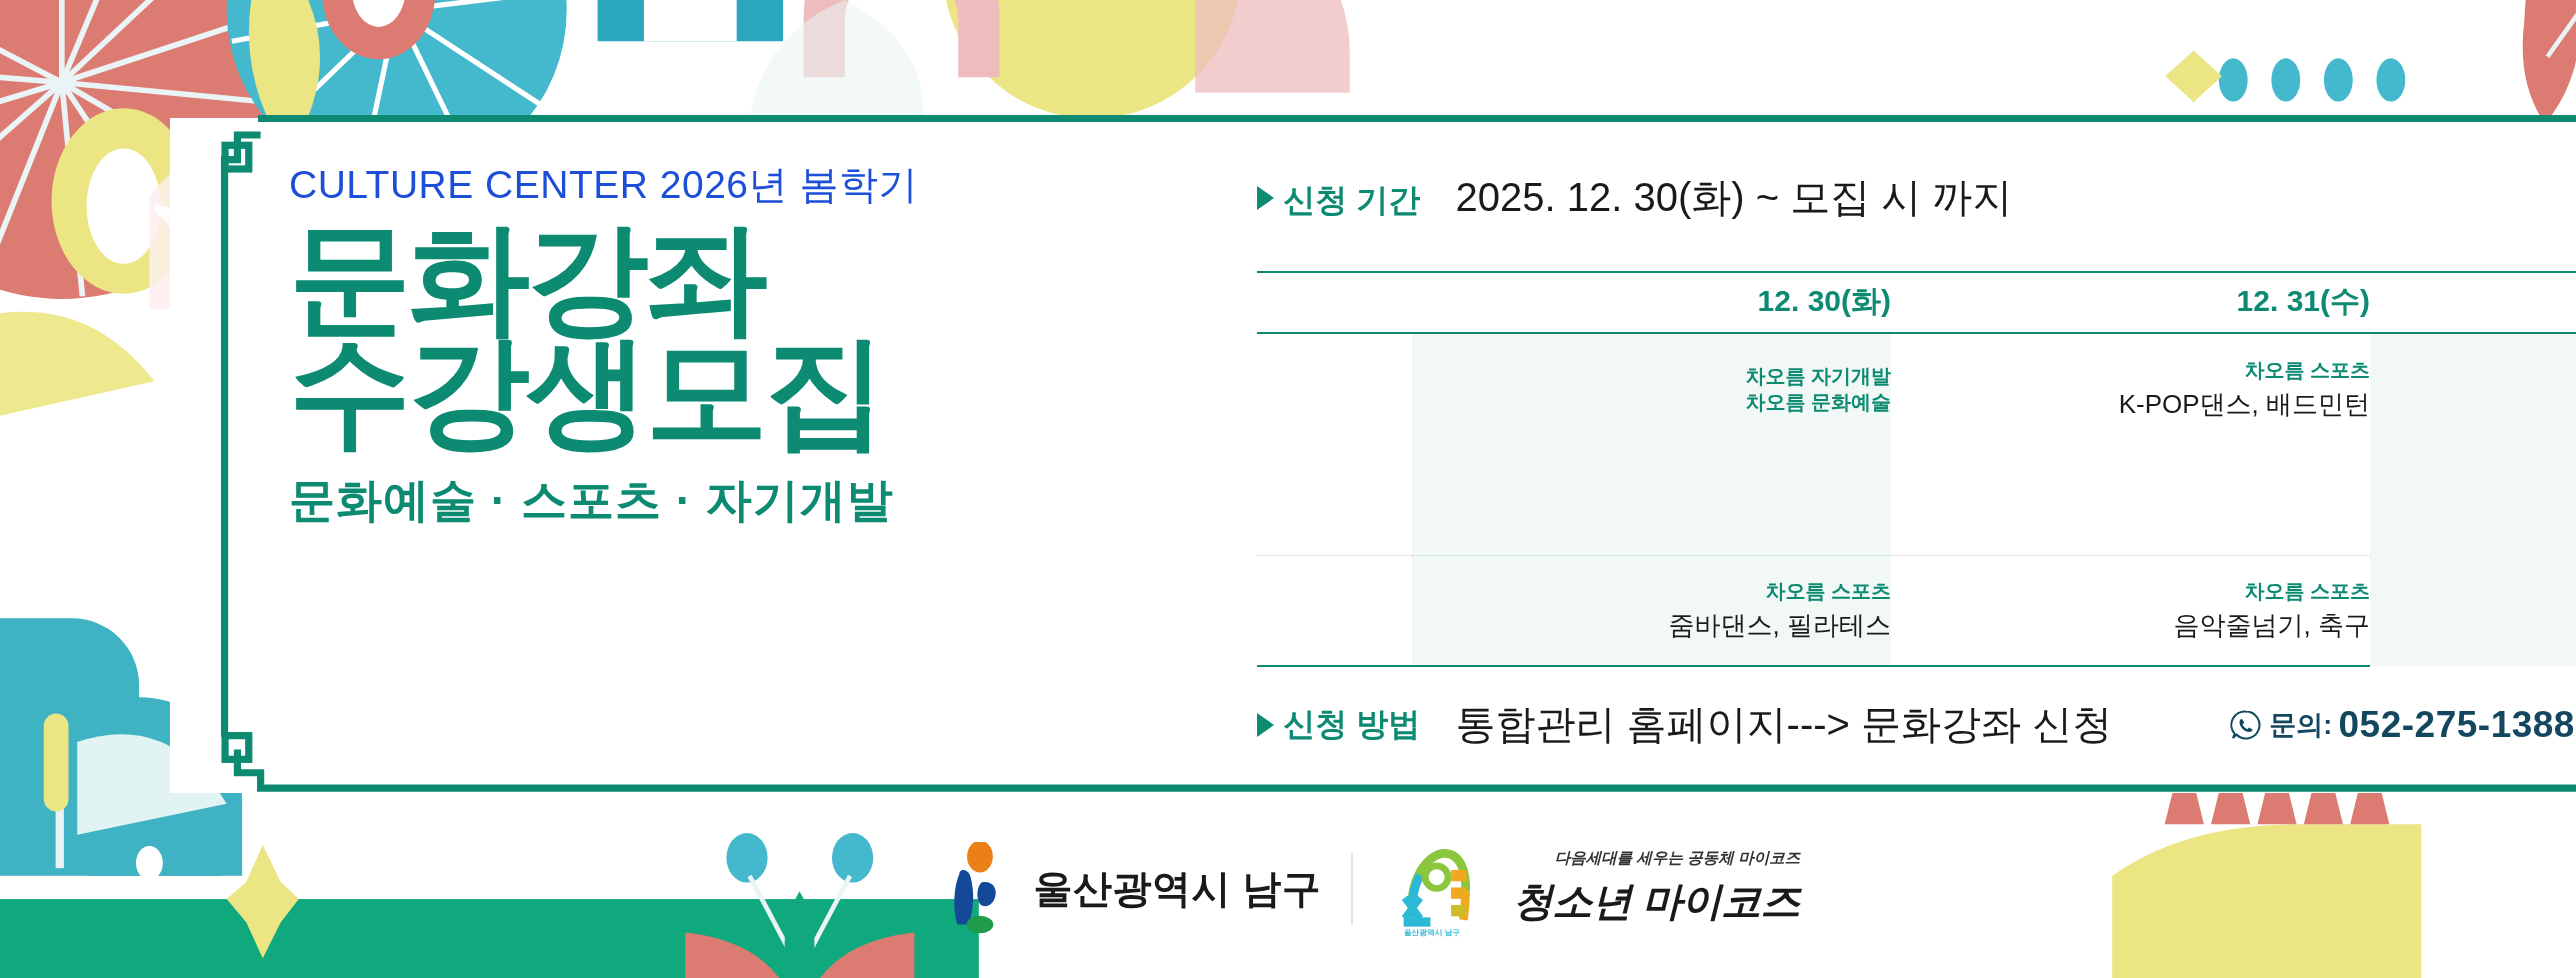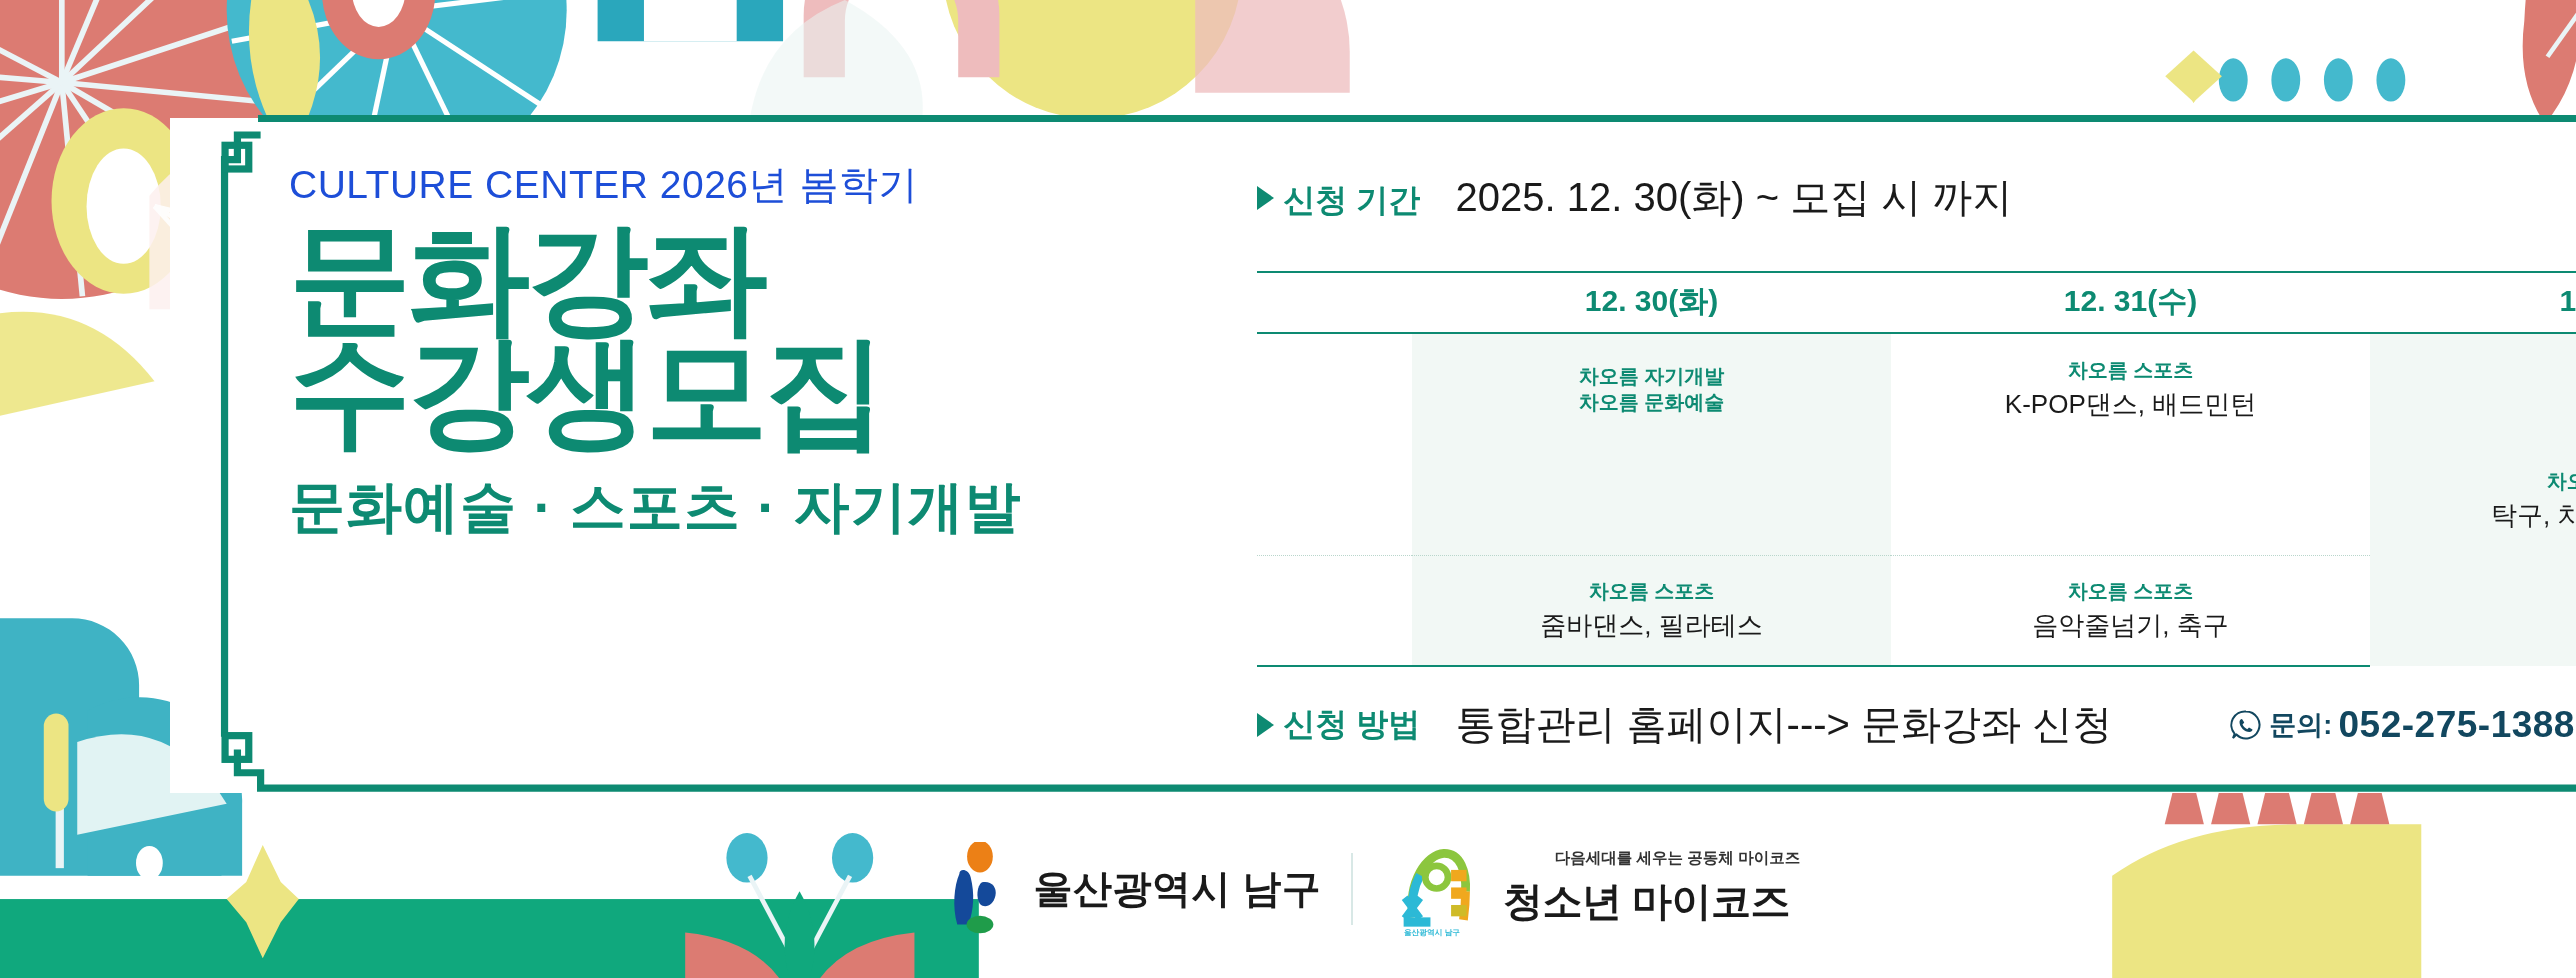--- a/index.html
+++ b/index.html
@@ -36,21 +36,21 @@
     color:#0d8a72;
     font-size:122px;
     font-weight:700;
     line-height:0.93;
     letter-spacing:-3.1px;
     margin-top:17.5px;
     white-space:nowrap;
   }
   .subtitle {
     color:#0d8a72;
-    font-size:56px;
+    font-size:46px;
     font-weight:700;
     letter-spacing:1px;
     margin-top:21.6px;
     white-space:nowrap;
   }
 
   
   .right-block { position:absolute; left:1257px; top:170px; width:1592px; }
 
   .infoline { display:flex; align-items:baseline; white-space:nowrap; }
@@ -63,21 +63,21 @@
     align-self:center;
     flex:0 0 auto;
   }
   .lbl-green { color:#0d8a72; font-size:32px; font-weight:700; margin-right:11.3px; }
   .lbl-black { color:#1a1a1a; font-size:40px; font-weight:400;margin-left:24px; }
 
   
   .tbl { margin-top:46px; width:1592px; border-collapse:collapse; table-layout:fixed; }
   .tbl col.c-time { width:155px; }
   .tbl col.c-day  { width:479px; }
-  .tbl th, .tbl td { padding:0; text-align:center; vertical-align:middle;margin-top:8px; }
+  .tbl th, .tbl td { padding:0; text-align:right; vertical-align:middle;margin-top:8px; }
   .tbl thead th {
     border-top:2.6px solid #0d8a72;
     border-bottom:2.6px solid #0d8a72;
     color:#0d8a72;
     font-size:30px;
     font-weight:700;
     height:61px;
     padding-bottom:2.1px;
   }
   .tbl tbody td { height:111px; font-size:0; }
@@ -95,21 +95,21 @@
   .phone-lbl { font-size:27px; font-weight:700; margin-right:6.2px; }
   .phone-num { font-size:37px; font-weight:700; letter-spacing:0.5px; }
 
   
   .footer { position:absolute; left:948px; top:824px; height:129px; display:flex; align-items:center; }
   .logo-unit { display:flex; align-items:center; }
   .logo-person { width:67px; height:93px; margin-right:18.5px; flex:0 0 auto; }
   .logo-text { font-size:39px; font-weight:700; color:#1a1a1a; letter-spacing:0.5px; white-space:nowrap; }
   .divider-v { width:2.1px; height:72px; background:#d8e8e6; margin:0 30px; }
   .chaoreum-mark { width:98px; height:98px; margin-right:11.3px; flex:0 0 auto; }
-  .center-unit { display:flex; flex-direction:column; align-items:center; }
+  .center-unit { display:flex; flex-direction:column; align-items:flex-end;font-style:italic; }
   .tagline { font-size:15.5px; font-weight:600; color:#333; letter-spacing:0px; white-space:nowrap; margin-bottom:4.1px; margin-left:62px;}
   .center-name { font-size:40px; font-weight:700; color:#1a1a1a; white-space:nowrap; letter-spacing:-0.5px; }
 </style>
 </head>
 <body>
 
 <div class="stage">
 
   <svg class="deco-svg" viewBox="0 0 6000 1900" xmlns="http://www.w3.org/2000/svg">
     <defs>

